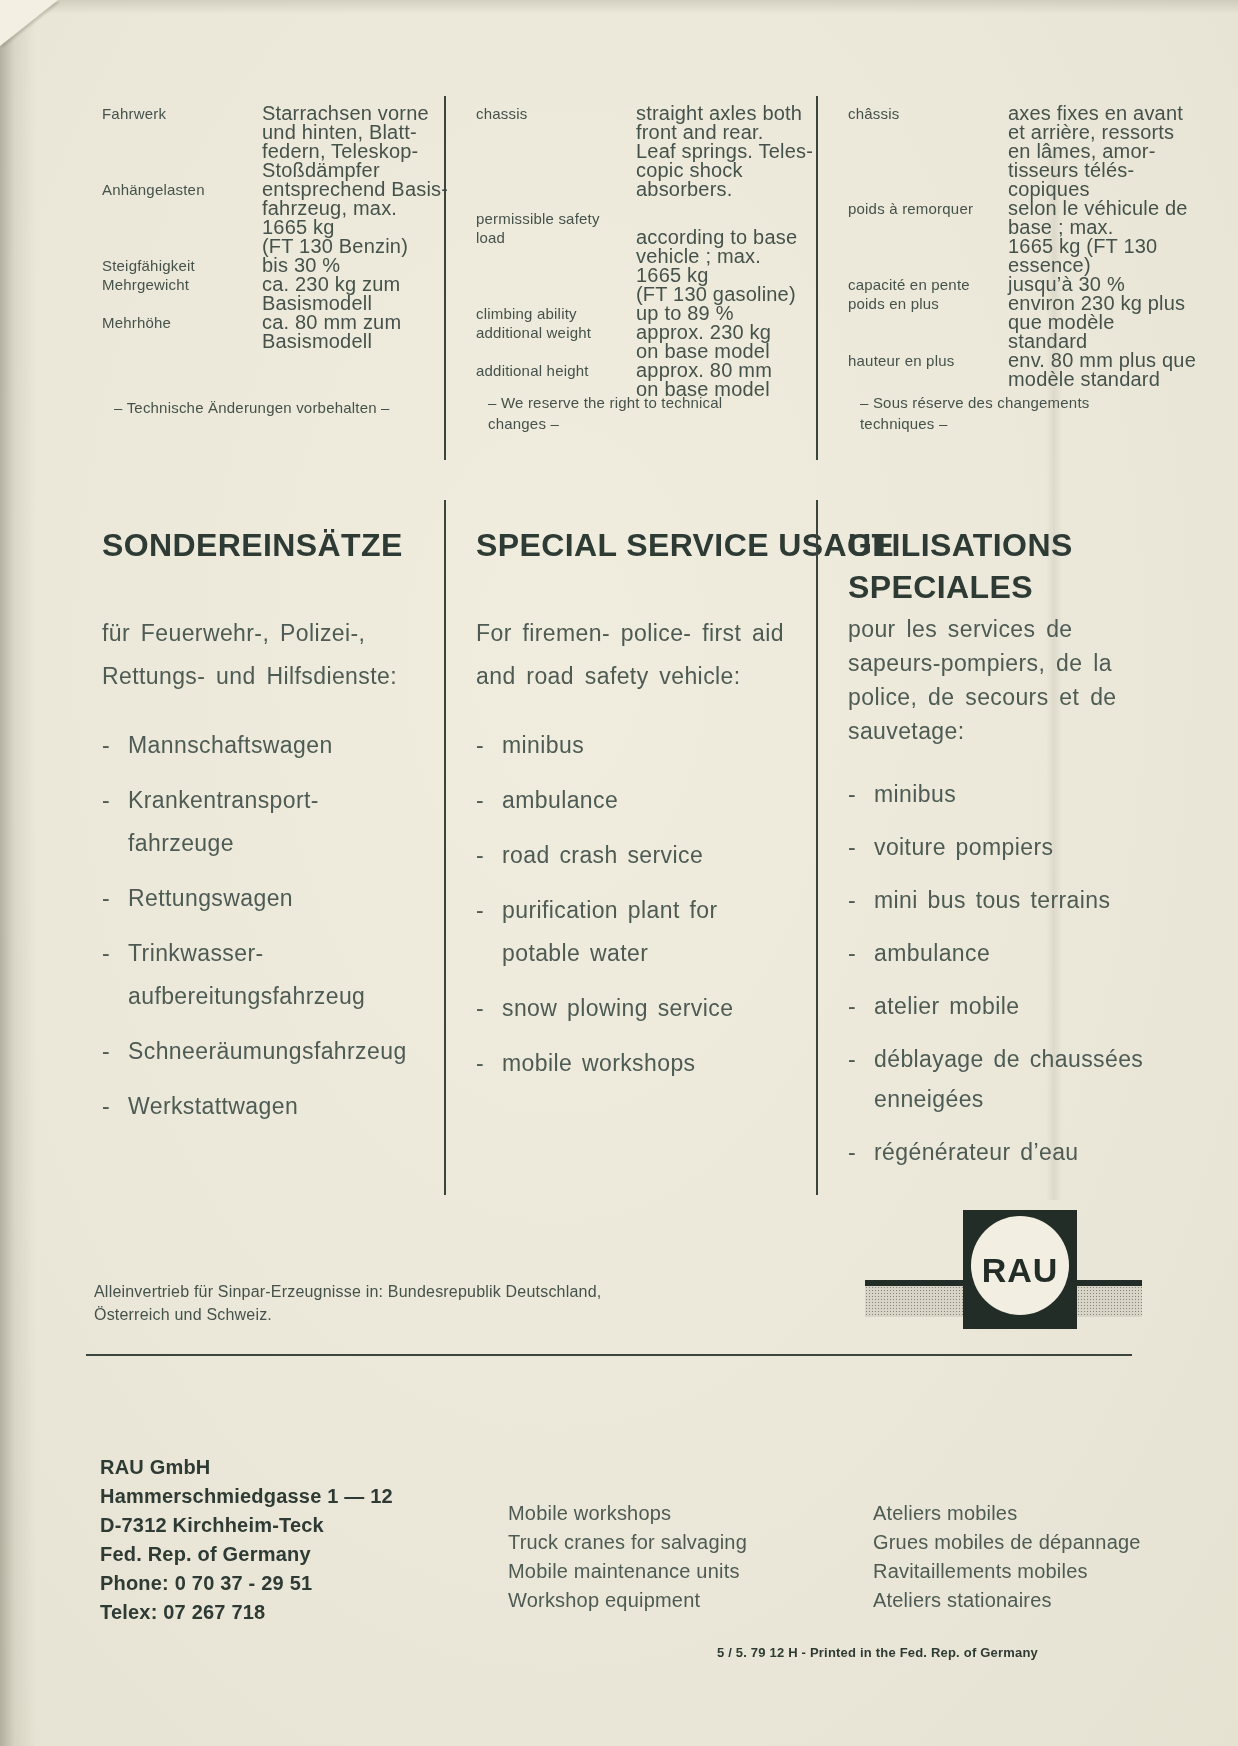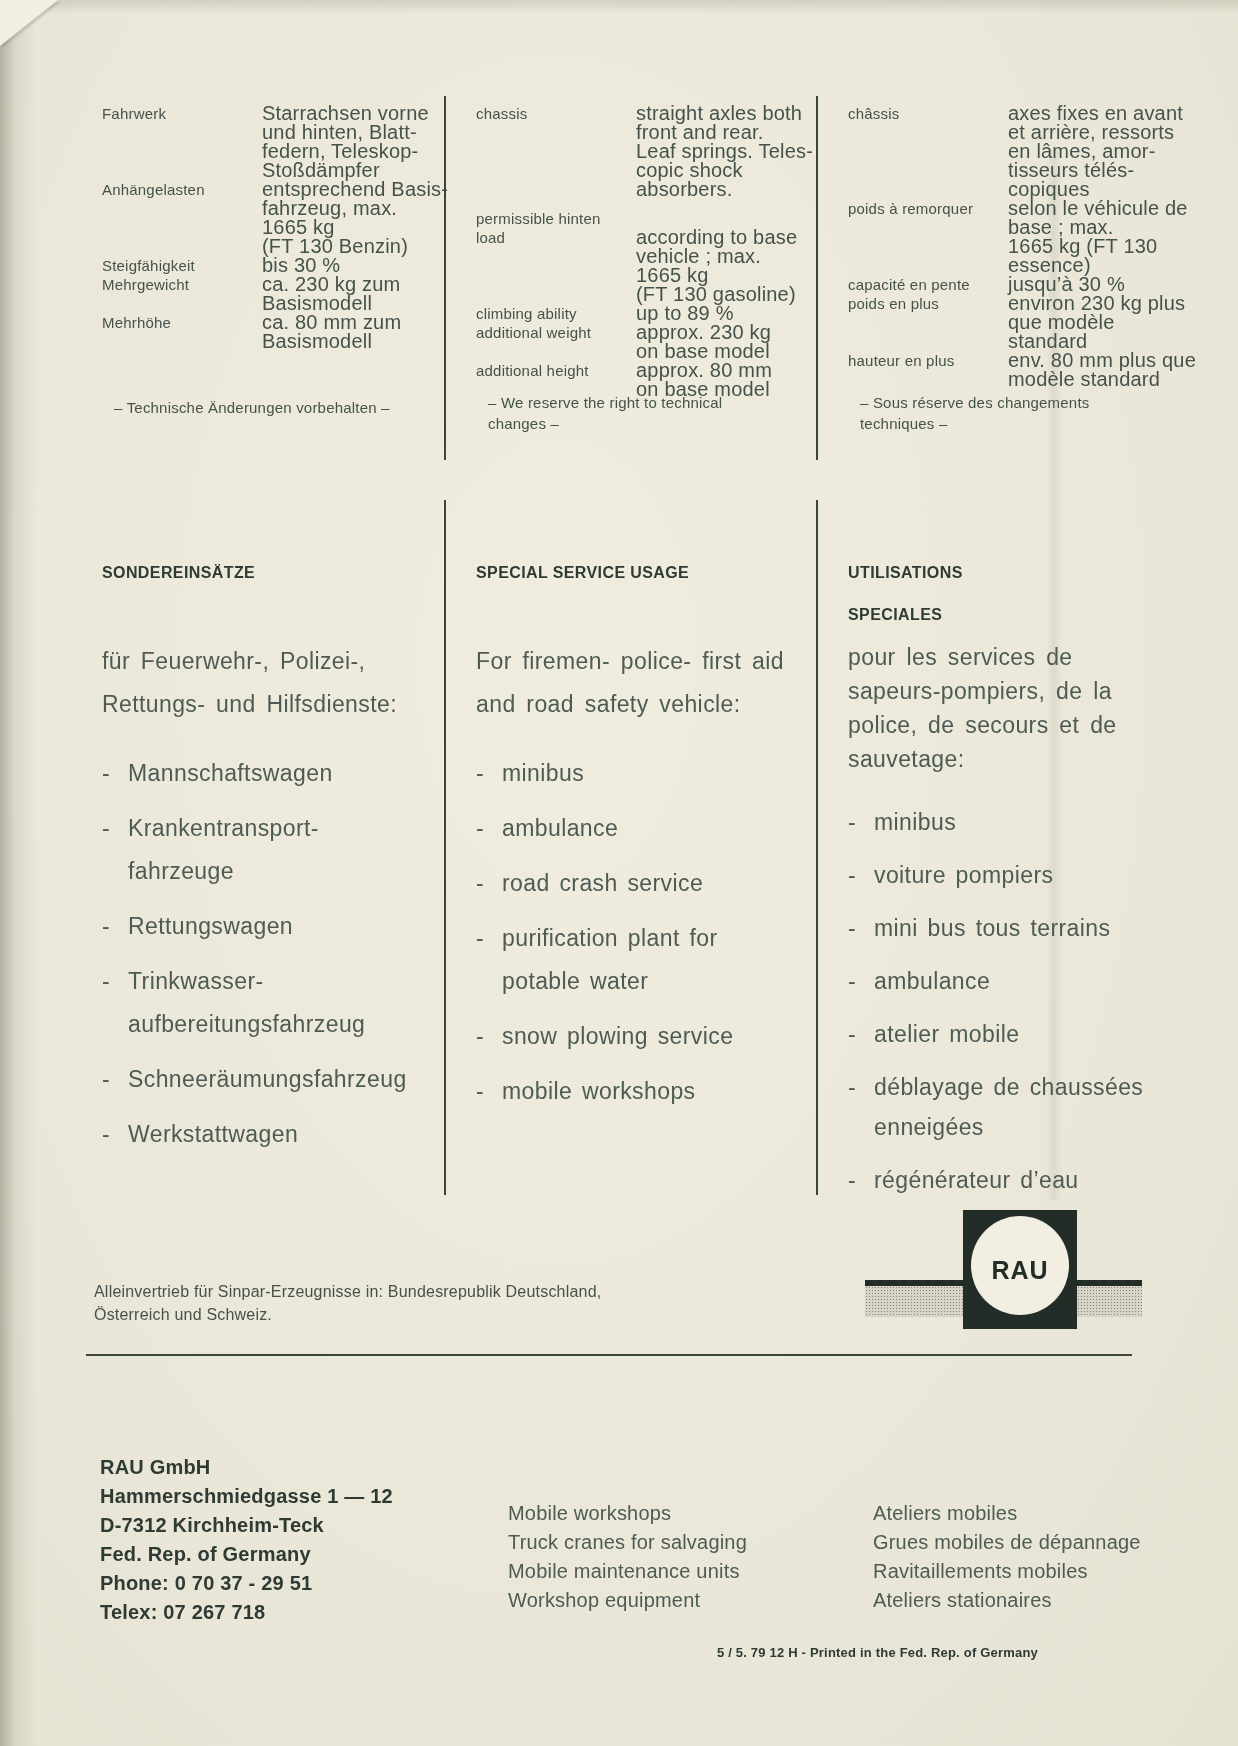--- a/index.html
+++ b/index.html
@@ -43,21 +43,21 @@
 
   
   .services-section{position:absolute;left:102px;top:500px;width:1048px;height:695px;}
   .services-section .v-rule{top:0;bottom:0;}
   .services-section .v-rule.r1{left:342px;}
   .services-section .v-rule.r2{left:714px;}
   .svc-col{position:absolute;top:0;bottom:0;}
   .svc-col.de{left:0;width:332px;}
   .svc-col.en{left:374px;width:332px;}
   .svc-col.fr{left:746px;width:302px;}
-  .svc-heading{margin:52px 0 0 0;height:88px;font-size:16px;line-height:42px;font-weight:bold;
+  .svc-heading{margin:24px 0 0 0;height:88px;font-size:32px;line-height:42px;font-weight:bold;
     letter-spacing:.4px;color:var(--ink_strong,#2e3a34);white-space:pre;}
   .svc-intro{margin:0;font-size:23px;line-height:43px;letter-spacing:.4px;word-spacing:4px;
     color:var(--ink_mid,#4d5b54);white-space:pre;}
   .svc-col.fr .svc-intro{line-height:34px;}
   .svc-list{margin:26px 0 0 0;padding:0;list-style:none;}
   .svc-item{display:flex;margin-bottom:12px;font-size:23px;line-height:43px;letter-spacing:.4px;
     word-spacing:3px;color:var(--ink_mid,#4d5b54);}
   .svc-col.fr .svc-item{line-height:40px;margin-bottom:13px;}
   .bullet{flex:0 0 26px;}
   .itxt{white-space:pre;}
@@ -67,21 +67,21 @@
   .band{position:absolute;}
   .band .bar{position:absolute;left:0;right:0;top:70px;height:6px;background:var(--logo_dark,#232d27);}
   .band .hatch{position:absolute;left:0;right:0;top:76px;height:31px;background-color:var(--hatch_bg,#d8d5c7);
     background-image:radial-gradient(circle, var(--hatch_dot,#82827a) 30%, rgba(0,0,0,0) 32%);
     background-size:3px 3px;}
   .band.left{left:0;top:0;bottom:0;width:98px;}
   .band.right{left:212px;top:0;bottom:0;width:65px;}
   .logo-square{position:absolute;left:98px;top:0;width:114px;height:119px;background:var(--logo_dark,#232d27);}
   .logo-circle{position:absolute;left:8px;top:6px;width:98px;height:99px;border-radius:50%;
     background:#f2efe2;display:flex;align-items:center;justify-content:center;}
-  .logo-word{font-size:25px;font-weight:bold;letter-spacing:1px;color:var(--logo_dark,#232d27);
+  .logo-word{font-size:34px;font-weight:bold;letter-spacing:1px;color:var(--logo_dark,#232d27);
     transform:translateY(2px);margin-top:6px;}
 
   
   .distribution{position:absolute;left:94px;top:1280px;margin:0;font-size:16px;line-height:23px;
     letter-spacing:.2px;white-space:pre;color:var(--ink,#45524b);}
   .sep-rule{position:absolute;left:86px;top:1354px;width:1046px;height:2px;background:var(--rule,#3a453e);}
   .contact{position:absolute;left:100px;top:1441px;font-size:20px;line-height:29px;font-weight:bold;
     letter-spacing:.2px;color:var(--ink_strong,#2e3a34);margin-top:12px;}
   .products{position:absolute;top:1499px;font-size:20px;line-height:29px;letter-spacing:.2px;
     color:var(--ink_mid,#4d5b54);}
@@ -138,21 +138,21 @@
     <div class="spec-col en">
       <div class="spec-row">
         <div class="spec-label">chassis</div>
         <div class="spec-value">straight axles both
 front and rear.
 Leaf springs. Teles-
 copic shock
 absorbers.</div>
       </div>
       <div class="spec-row gap-above">
-        <div class="spec-label">permissible hinten
+        <div class="spec-label">permissible safety
 load</div>
         <div class="spec-value drop-one">according to base
 vehicle ; max.
 1665 kg
 (FT 130 gasoline)</div>
       </div>
       <div class="spec-row">
         <div class="spec-label">climbing ability</div>
         <div class="spec-value">up to 89 %</div>
       </div>

